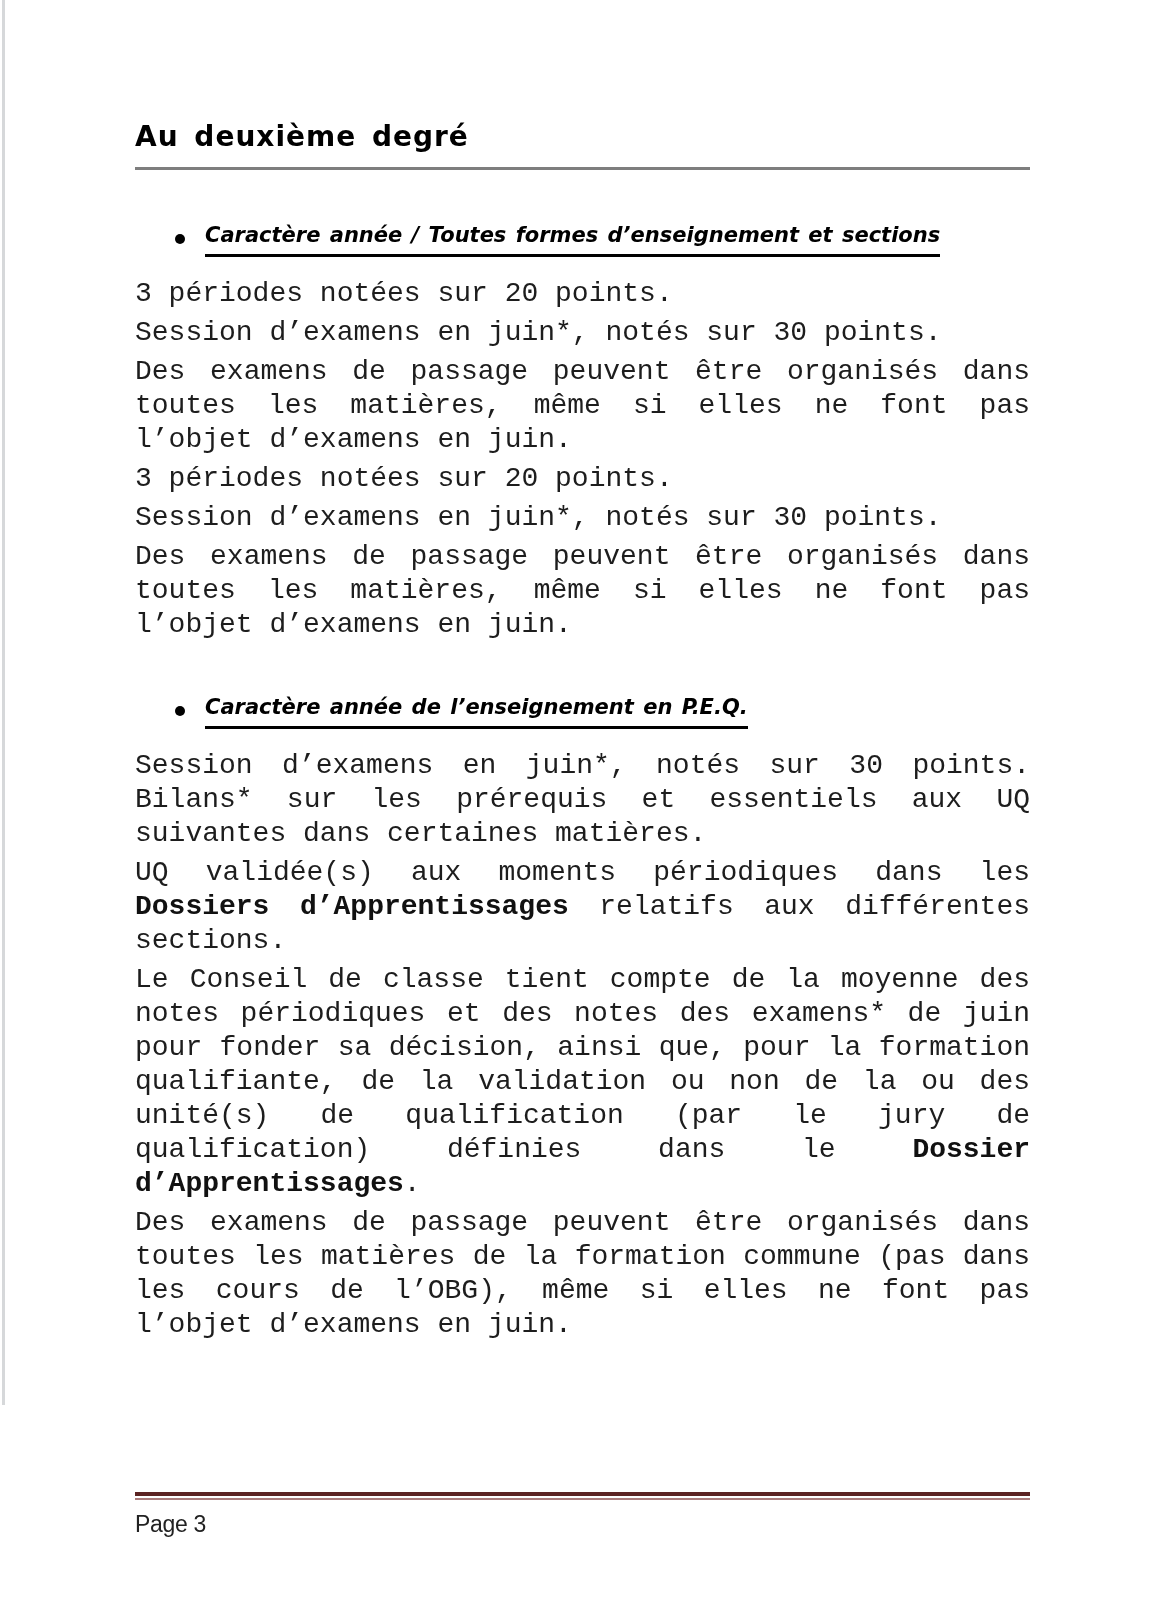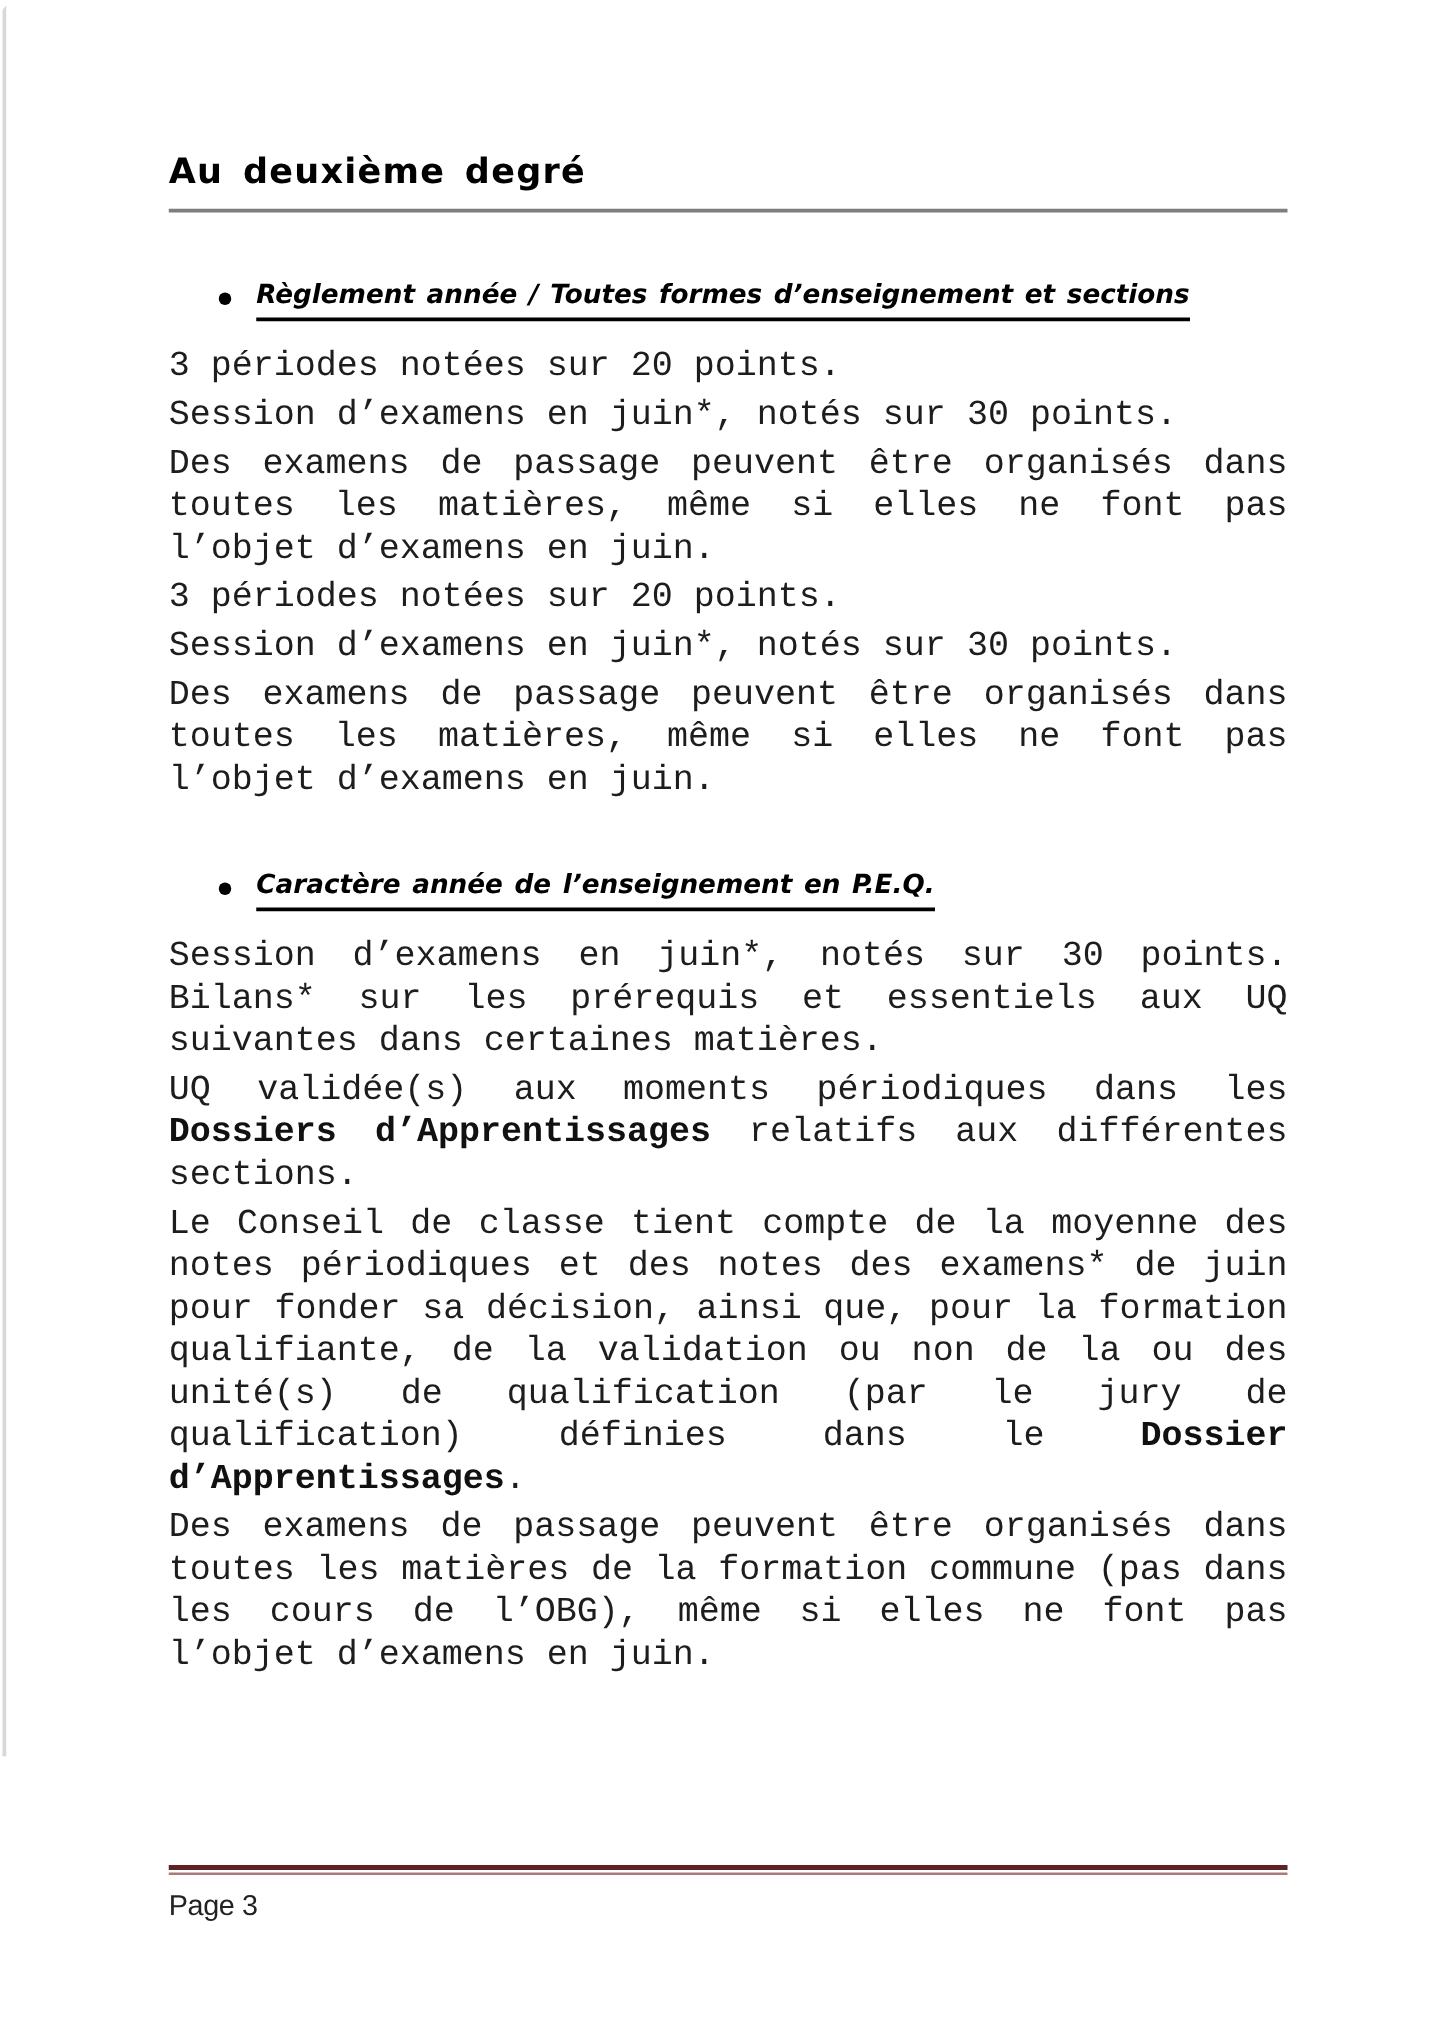--- a/index.html
+++ b/index.html
@@ -7,21 +7,20 @@
     padding: 0;
     background: #ffffff;
   }
   .page {
     position: relative;
     width: 1154px;
     height: 1616px;
     background: #ffffff;
     overflow: hidden;
     font-family: "Liberation Sans", sans-serif;
-    border-radius: 16px;
   }
   .page-edge-line {
     position: absolute;
     left: 2px;
     top: 0;
     width: 3px;
     height: 1405px;
     background: #d6d8da;
   }
   .content {
@@ -116,21 +115,21 @@
   <div class="page-edge-line"></div>
 
   <div class="content">
     <div class="doc-title">Au deuxième degré</div>
     <div class="title-rule"></div>
 
     <div id="sections-host">
   <section>
     <div class="section-heading">
       <span class="bullet-dot"></span>
-      <span class="heading-text">Règlement année / Toutes formes d’enseignement et sections</span>
+      <span class="heading-text">Caractère année / Toutes formes d’enseignement et sections</span>
     </div>
     <div>
             <p class="body-par"><span>3 périodes notées sur 20 points.</span></p>
             <p class="body-par"><span>Session d’examens en juin*, notés sur 30 points.</span></p>
             <p class="body-par"><span>Des examens de passage peuvent être organisés dans toutes les matières, même si elles ne font pas l’objet d’examens en juin.</span></p>
           </div>
   </section>
 
   <section>
     <div>

